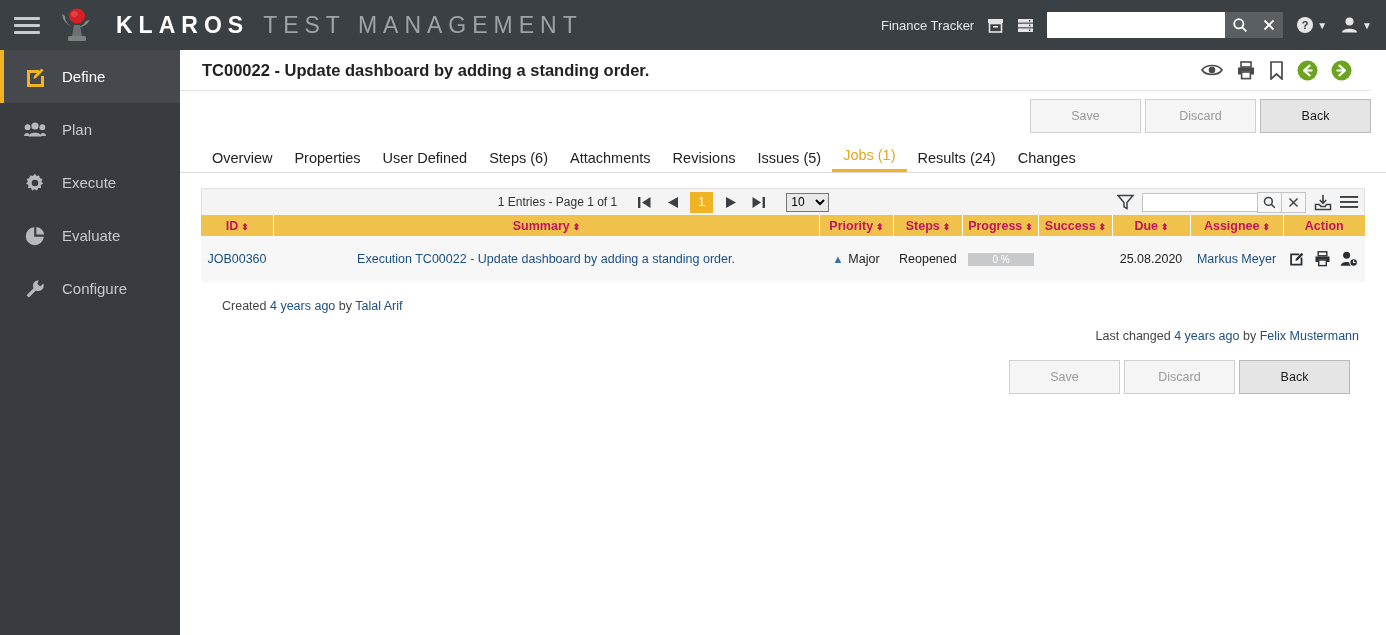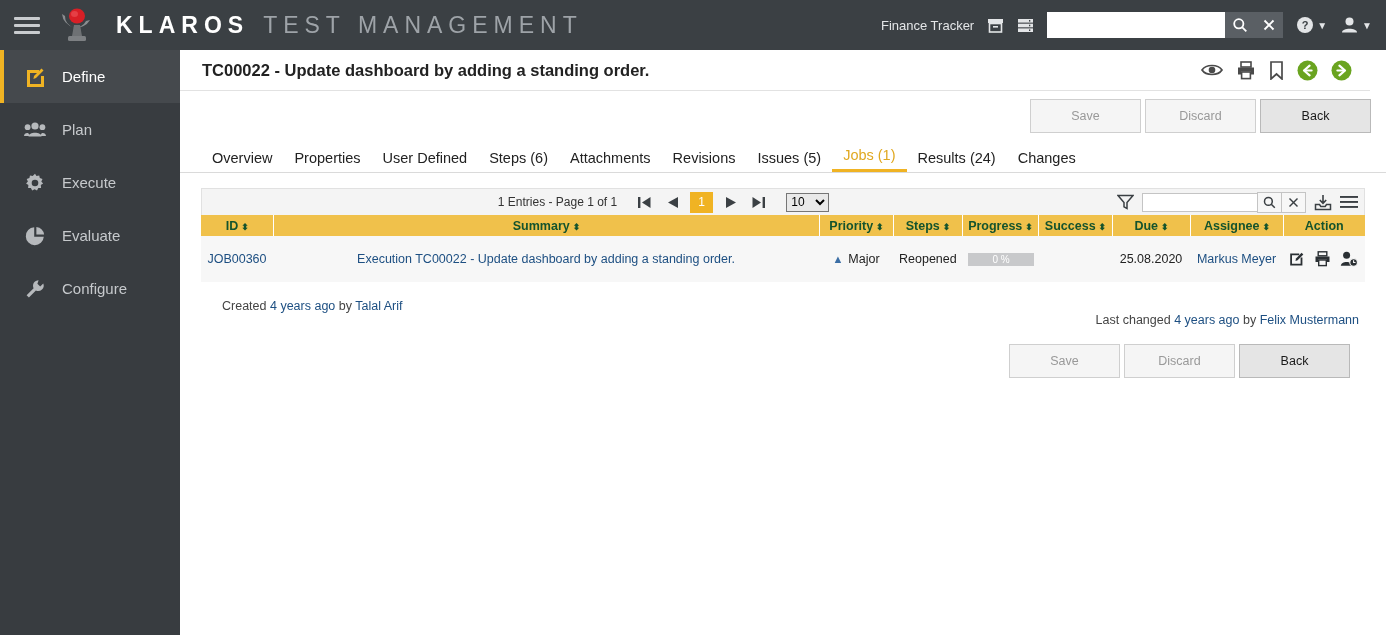--- a/index.html
+++ b/index.html
@@ -135,21 +135,21 @@
     font-family: "Liberation Sans", sans-serif;
   }
   .sm-btn {
     width: 25px; height: 21px; border: 1px solid #c4c4c4; background: #f7f7f7;
     display: flex; align-items: center; justify-content: center; cursor: pointer;
     margin-left: -1px;
   }
 
   table.grid { width: 100%; border-collapse: collapse; table-layout: fixed; }
   table.grid th {
-    background: #f0c14b; color: #14532d; font-size: 12.5px; font-weight: 700;
+    background: #f0c14b; color: #be185d; font-size: 12.5px; font-weight: 700;
     height: 21px; padding: 0 0; border-right: 1px solid #ffffff;
     white-space: nowrap;
   }
   table.grid th:last-child { border-right: none; }
   .sortico { font-size: 9px; margin-left: 3px; letter-spacing: -1px; }
   table.grid td {
     font-size: 12.5px; height: 25px; padding: 15px 6px;
     background: #f7f7f7; color: #222; white-space: nowrap; overflow: hidden; text-align: center;
   }
   .lnk { color: #1d4f82; cursor: pointer; }
@@ -162,21 +162,21 @@
   }
   .progress-fill { position: absolute; left: 0; top: 0; bottom: 0; background: #8b8e92; }
   .progress-text {
     position: absolute; inset: 0; display: flex; align-items: center; justify-content: center;
     font-size: 10px; color: #fff;
   }
   .act-icons { display: flex; align-items: center; gap: 9px; justify-content: flex-start; }
   .act-icons span { cursor: pointer; display: inline-flex; color: #3b4044; }
 
   .meta-created { margin: 17px 0 0 21px; font-size: 12.5px; color: #444; }
-  .meta-changed { margin-top: 0; text-align: right; padding-right: 6px; font-size: 12.5px; color: #444; }
+  .meta-changed { margin-top: 16px; text-align: right; padding-right: 6px; font-size: 12.5px; color: #444; }
   .btnrow2 { display: flex; justify-content: flex-end; gap: 4px; padding: 17px 15px 0 0; }
 </style>
 </head>
 <body>
 
 <div class="topbar">
   <div class="hamburger">
     <span></span>
       <span></span>
       <span></span>

